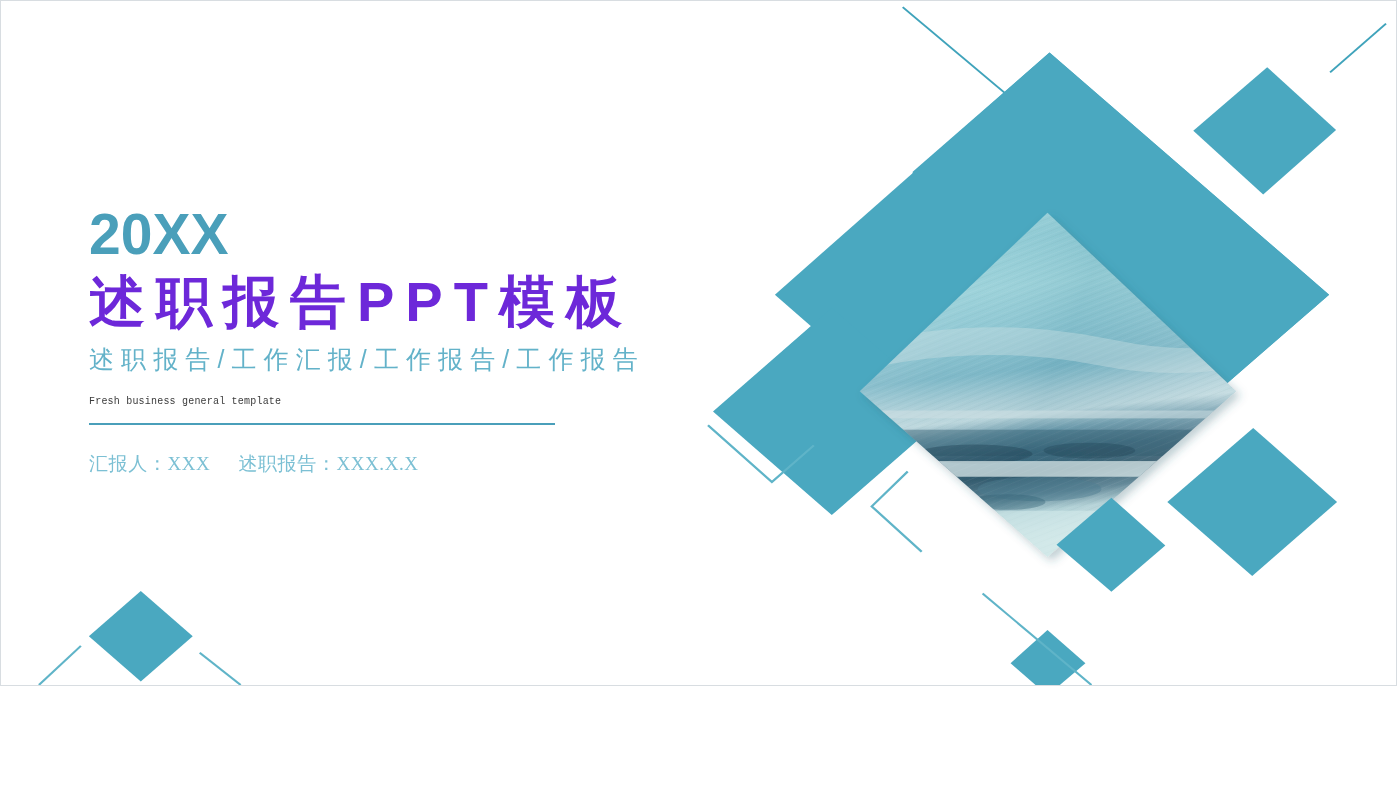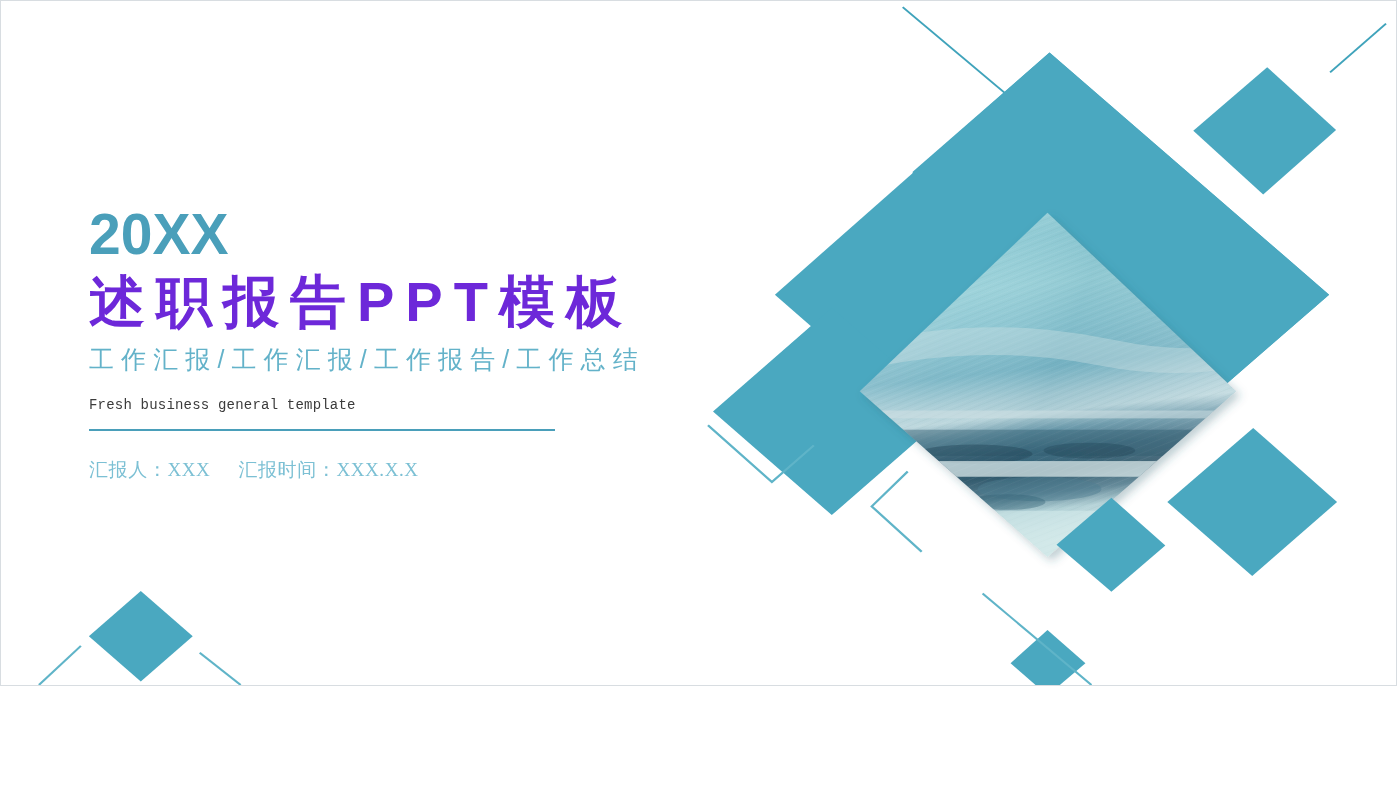--- a/index.html
+++ b/index.html
@@ -50,21 +50,21 @@
     font-size:25px;
     font-weight:400;
     color:#63b2c9;
     letter-spacing:7.1px;
     white-space:nowrap;
     font-family:"Liberation Sans","DejaVu Sans",sans-serif;
   }
   .eng-lines {
     margin-top:18px;
     font-family:"Liberation Mono","DejaVu Sans Mono",monospace;
-    font-size:14px;
+    font-size:10px;
     color:#3b3b3b;
     line-height:1.62;
     letter-spacing:0.2px;
     white-space:nowrap;
   }
   .divider {
     margin-top:13px;
     width:466px;
     height:1.6px;
     background:#4a9fba;
@@ -174,27 +174,27 @@
     <line x1="199" y1="748" x2="240" y2="785" stroke="#5fb4c8" stroke-width="2.2"></line>
 
   </svg>
 
   <div class="text-block">
 
     <div class="year">20XX</div>
 
     <div class="main-title">述职报告PPT模板</div>
 
-    <div class="sub-title">工作汇报/工作汇报/工作报告/工作总结</div>
+    <div class="sub-title">述职报告/工作汇报/工作报告/工作报告</div>
 
     <div class="eng-lines">
       <div>Fresh business general template</div>
     </div>
 
     <div class="divider"></div>
 
     <div class="meta-line">
-      <span>汇报人：</span><span>XXX</span><span class="meta-gap"></span><span>汇报时间：</span><span>XXX.X.X</span>
+      <span>汇报人：</span><span>XXX</span><span class="meta-gap"></span><span>述职报告：</span><span>XXX.X.X</span>
     </div>
 
   </div>
 
 </div>
 
 </body></html>

